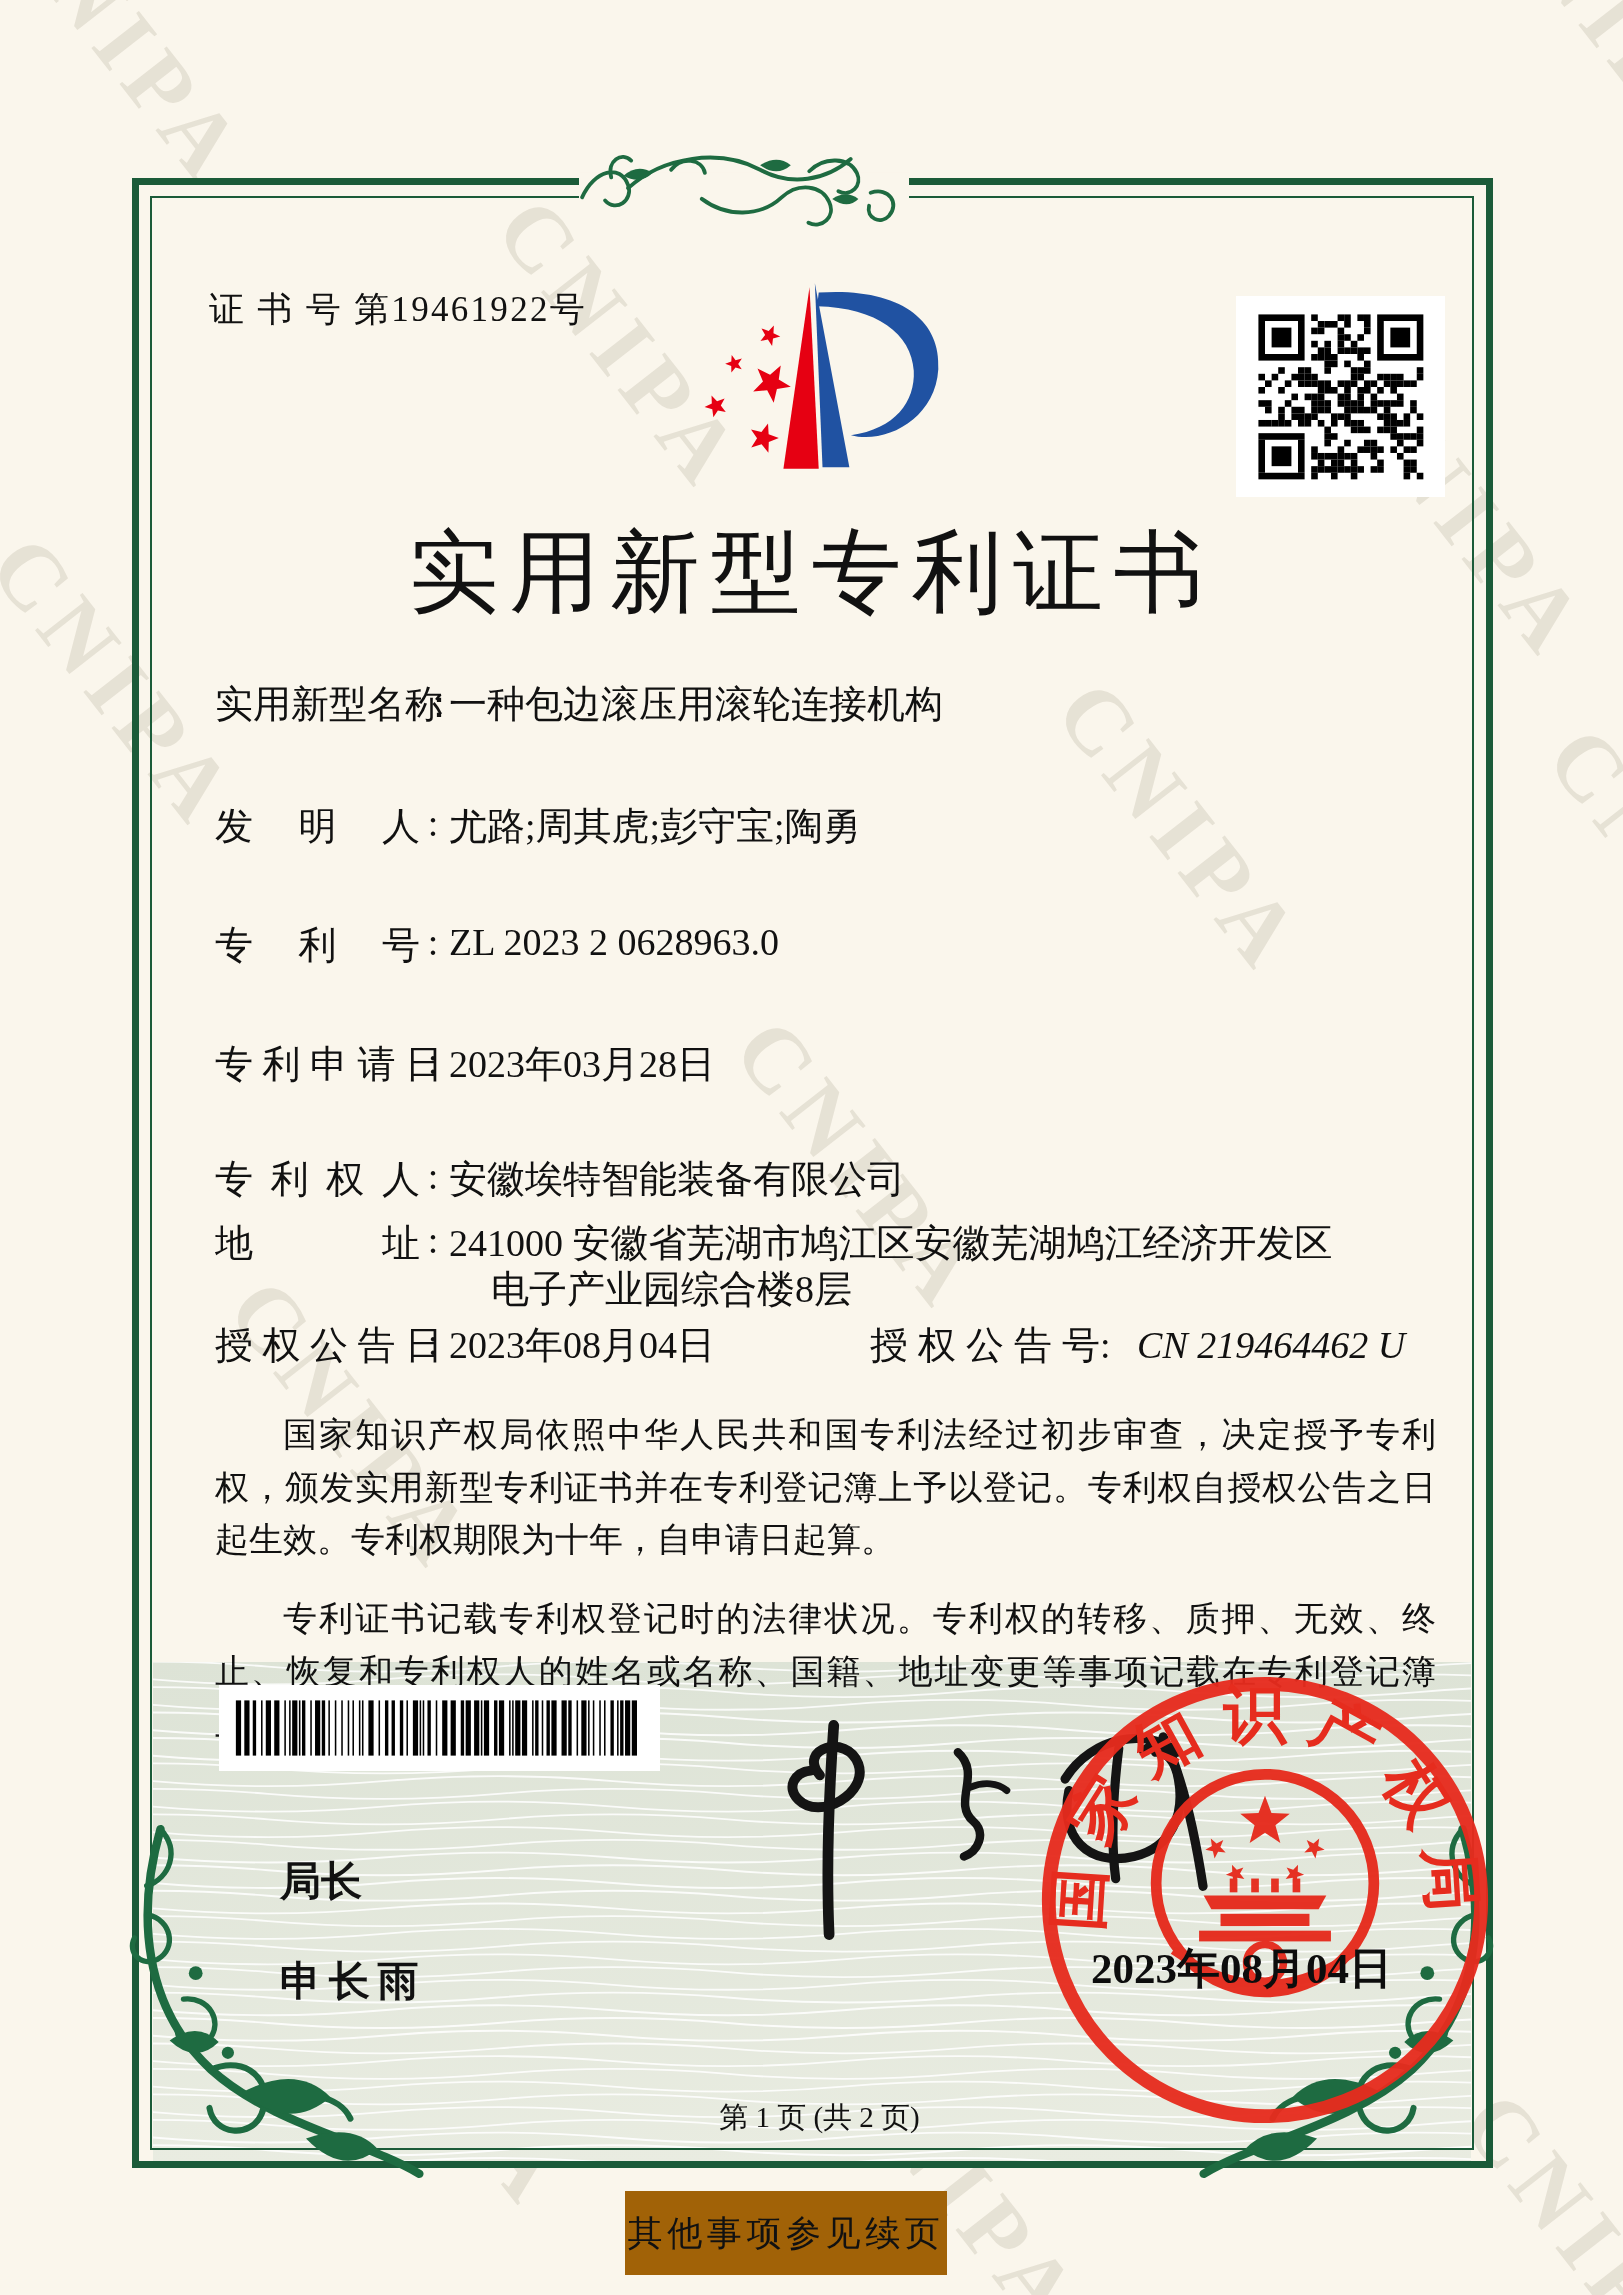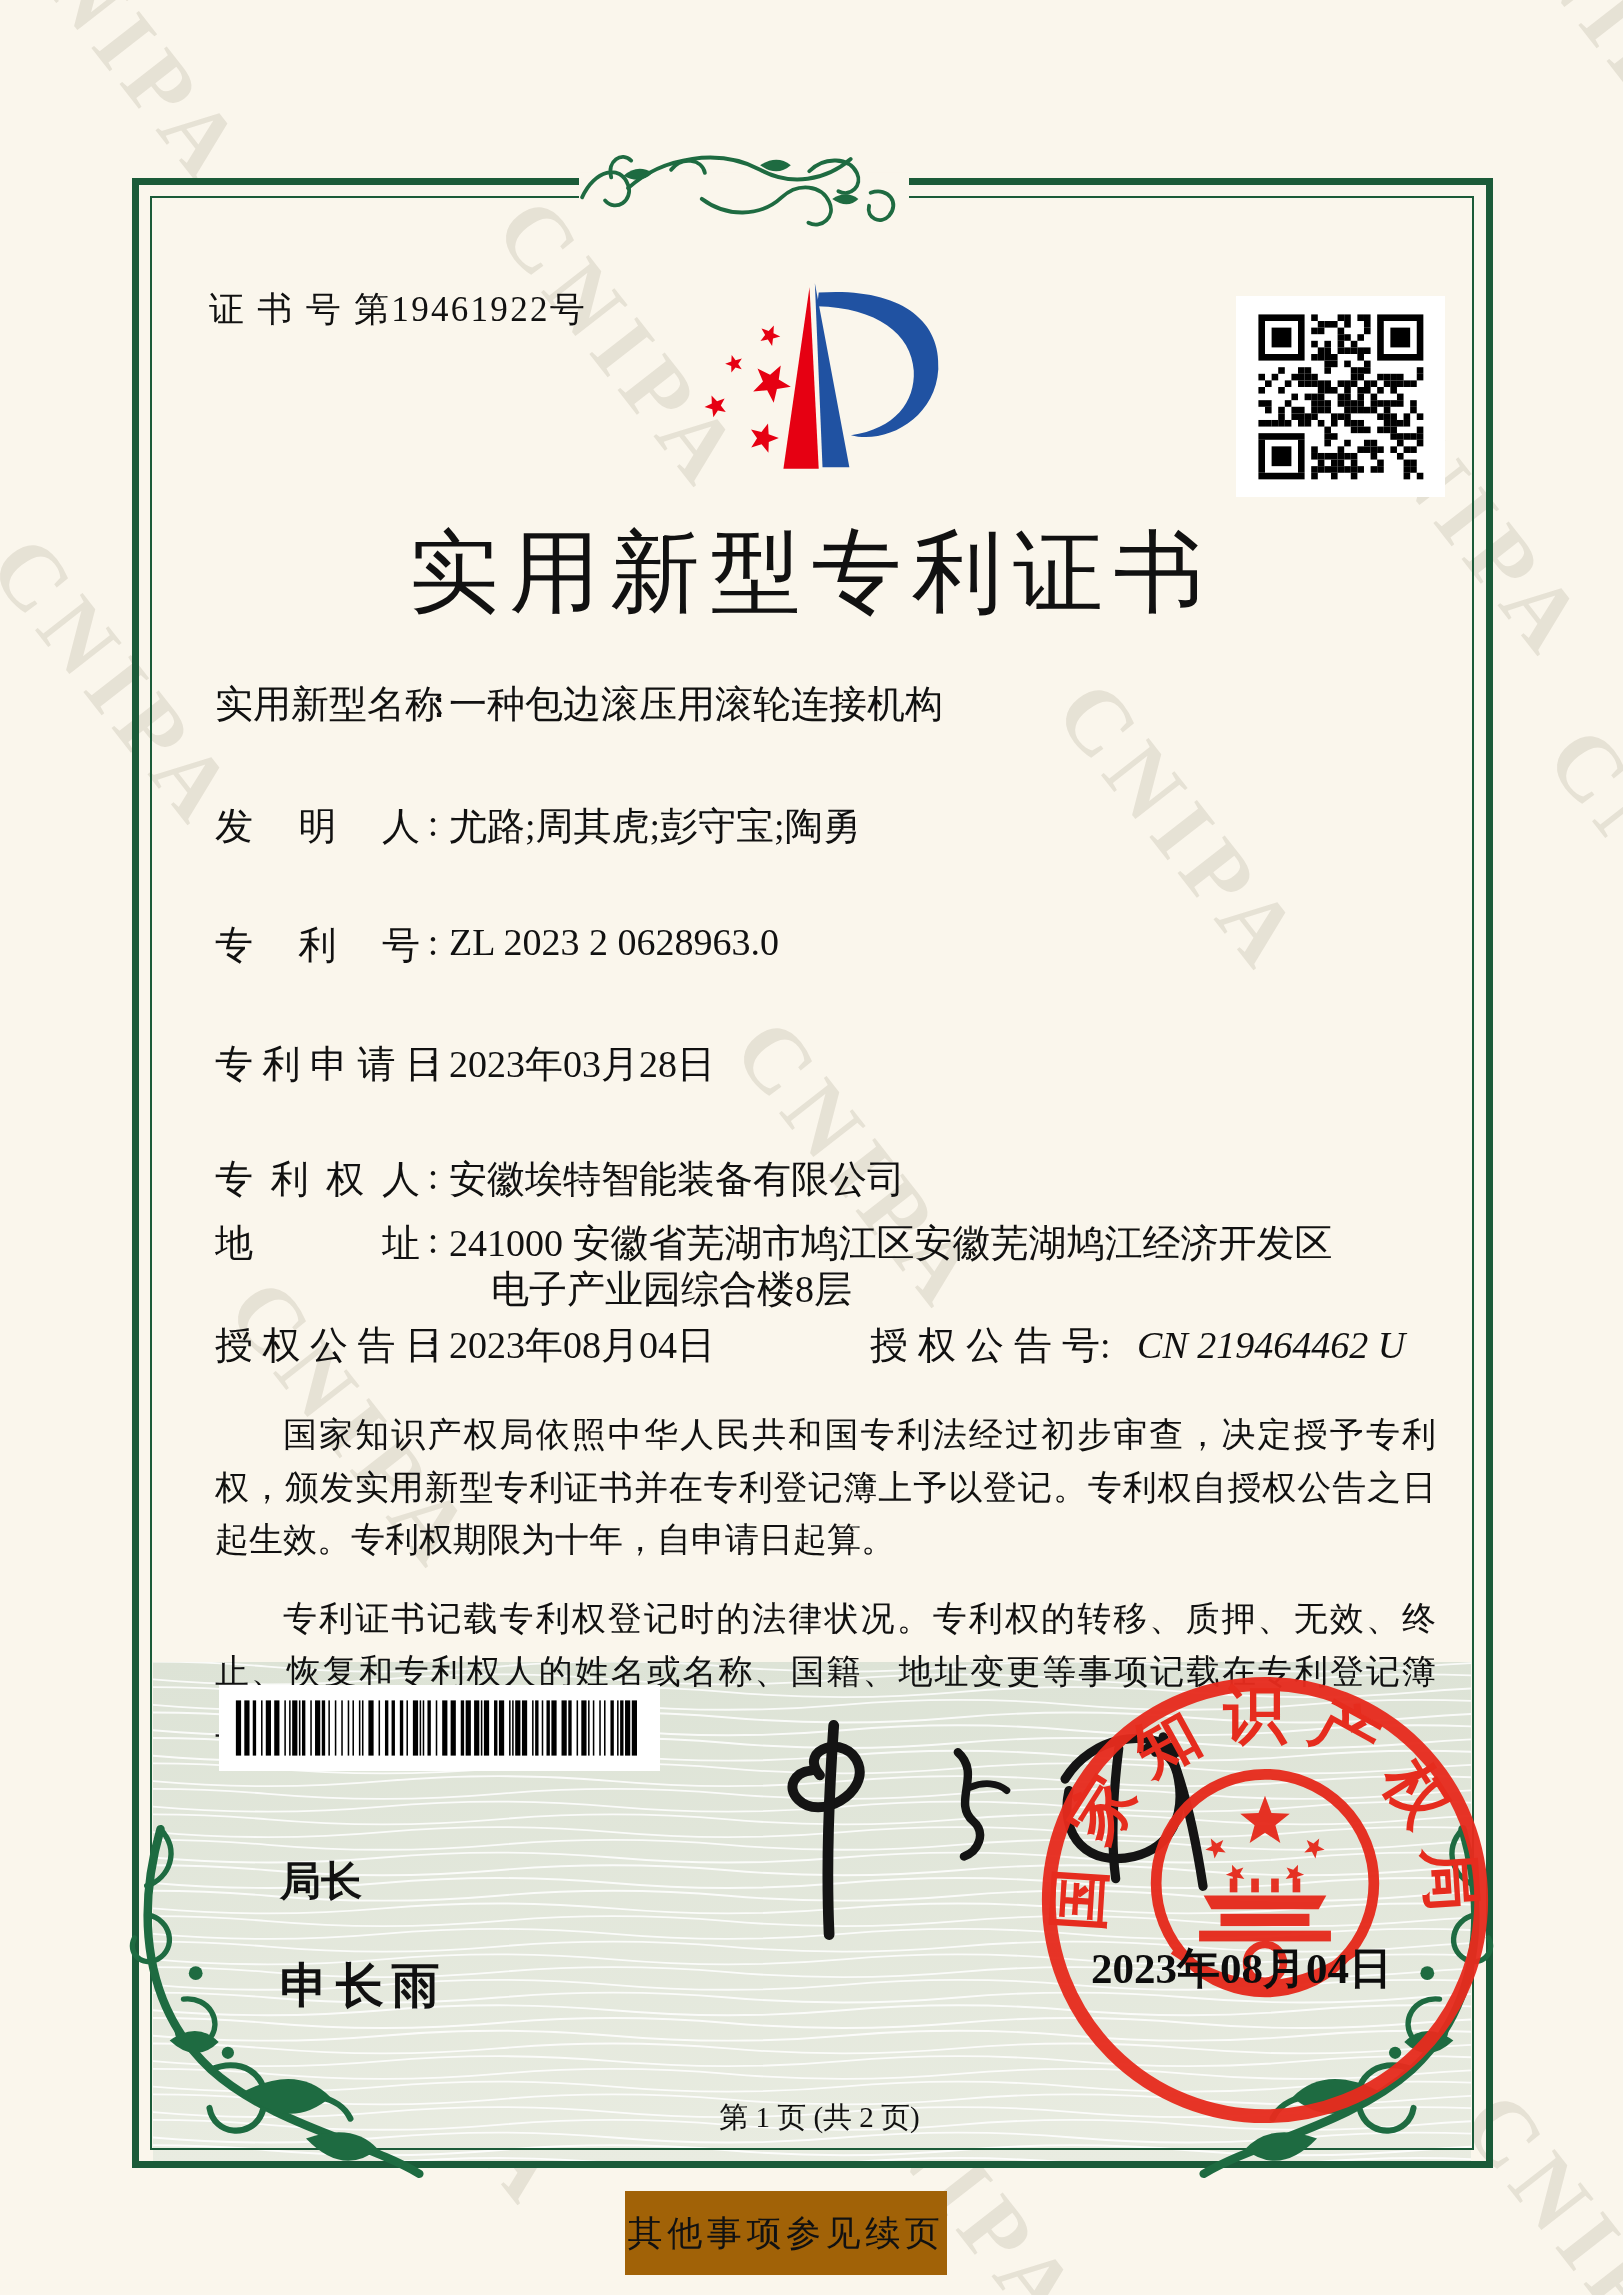--- a/index.html
+++ b/index.html
@@ -19,21 +19,21 @@
   .row .colon{display:inline-block;width:26px;text-align:center;vertical-align:top;}
   .row .val{position:absolute;left:234px;white-space:nowrap;}
   #addr-line2{left:491px;top:1264px;font-size:38px;}
   #grant-no-row{left:870px;top:1320px;font-size:38px;white-space:nowrap;}
   #grant-no-row .lbl{display:inline-block;width:230px;text-align:justify;text-align-last:justify;}
   #body-text{left:215px;top:1409px;width:1221px;font-size:34px;line-height:1.55;text-align:justify;}
   #body-text p{margin:0 0 26px 0;text-indent:2em;}
   #barcode-box{left:219px;top:1685px;width:441px;height:86px;background:#fff;}
   #qr-box{left:1236px;top:296px;width:209px;height:201px;background:#fff;}
   #director-title{left:280px;top:1854px;font-size:41px;font-weight:bold;font-family:"Liberation Sans","DejaVu Sans",sans-serif;}
-  #director-name{left:280px;top:1954px;font-size:48px;font-weight:bold;font-family:"Liberation Sans","DejaVu Sans",sans-serif;letter-spacing:7.7px;}
+  #director-name{left:280px;top:1954px;font-size:41px;font-weight:bold;font-family:"Liberation Sans","DejaVu Sans",sans-serif;letter-spacing:7.7px;}
   #seal-date{left:1027px;top:1940px;width:429px;text-align:center;font-size:43px;color:#0d0d0d;font-weight:600;}
   #page-info{left:16px;right:0;top:2098px;text-align:center;font-size:29px;}
   #continuation-box{left:625px;top:2191px;width:322px;height:84px;background:#a16207;
      display:flex;align-items:center;justify-content:center;font-size:35px;letter-spacing:4.6px;}
 </style>
 </head>
 <body>
 
 <div id="page">
 

